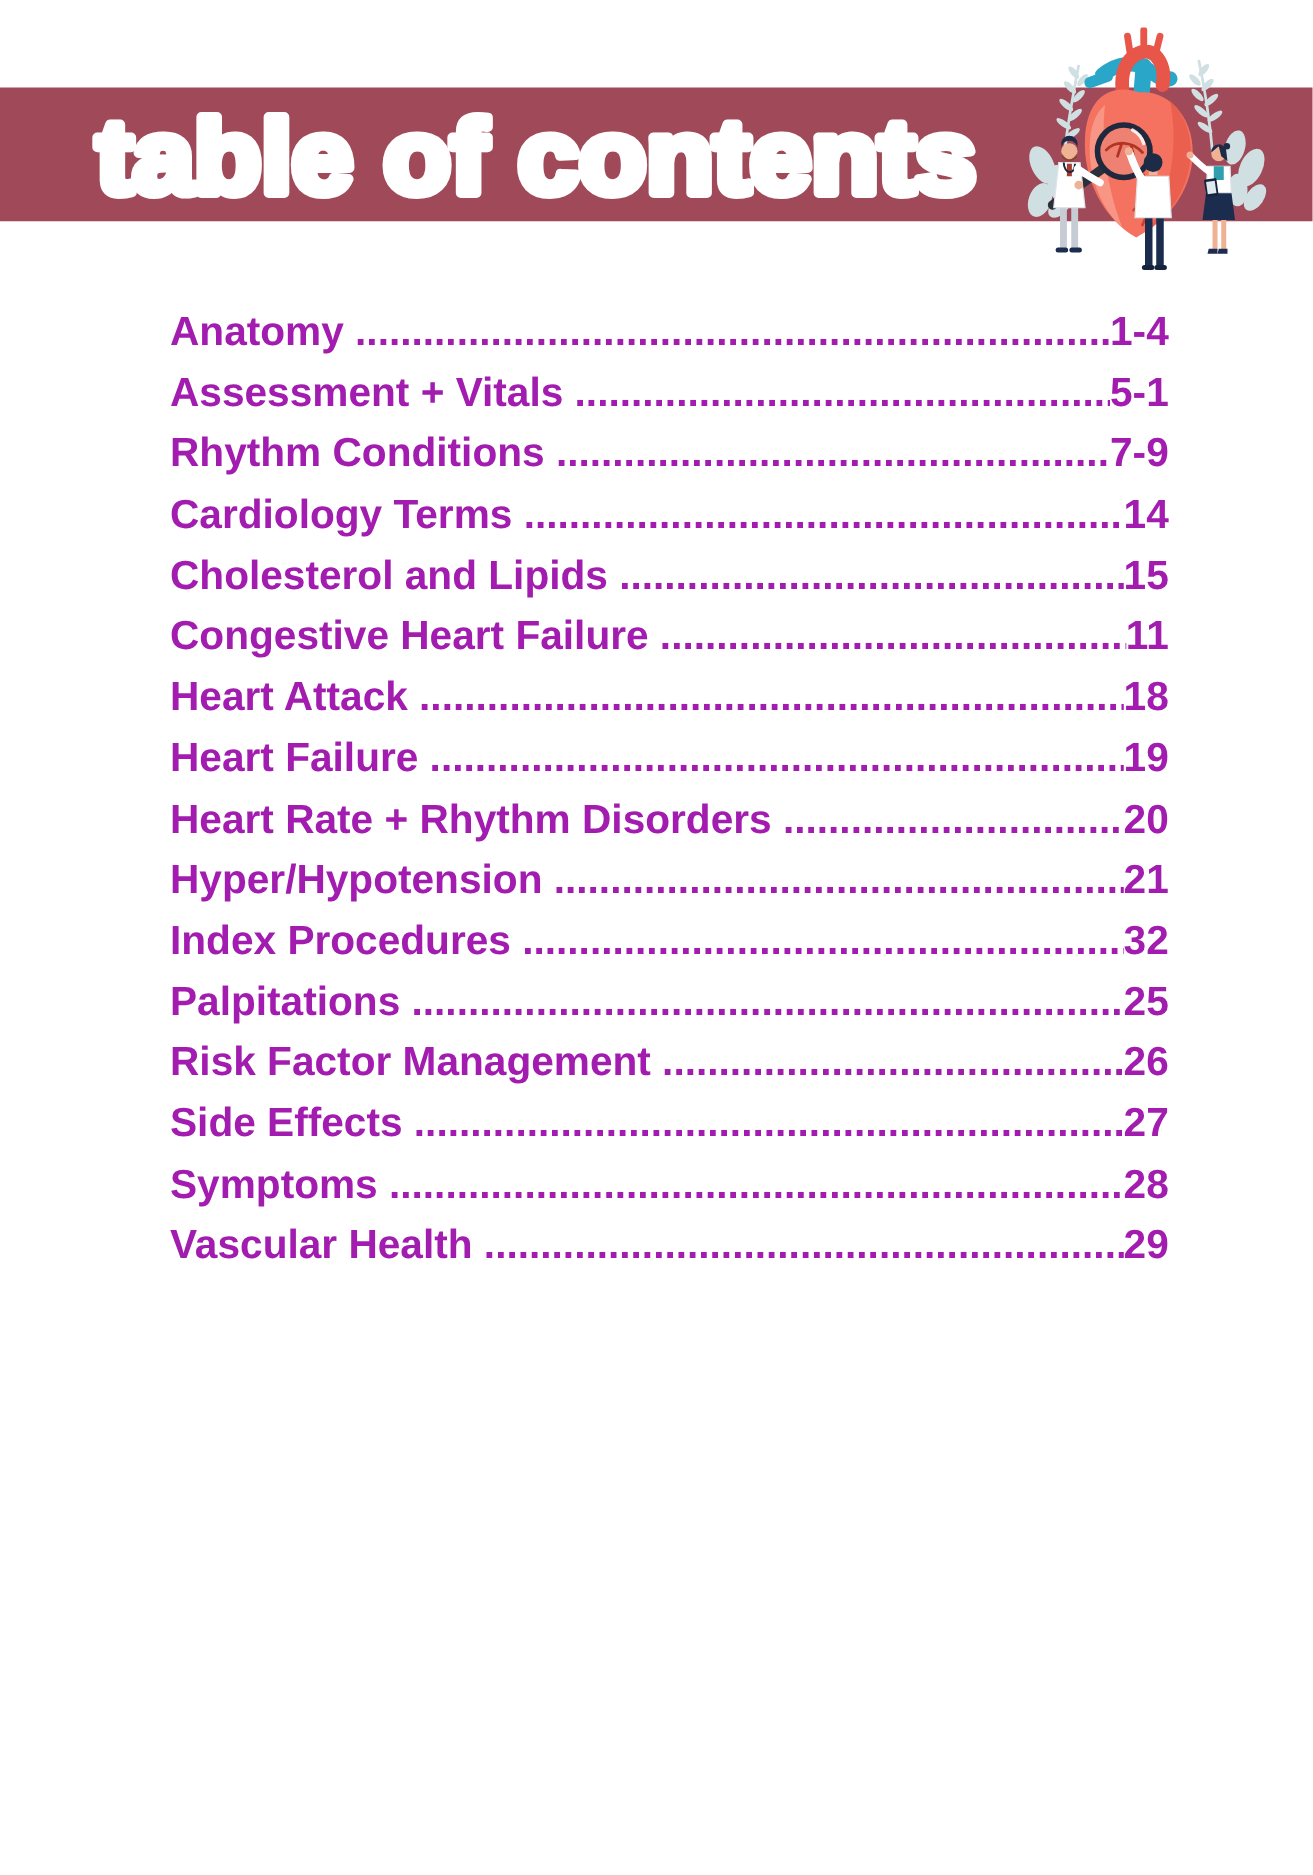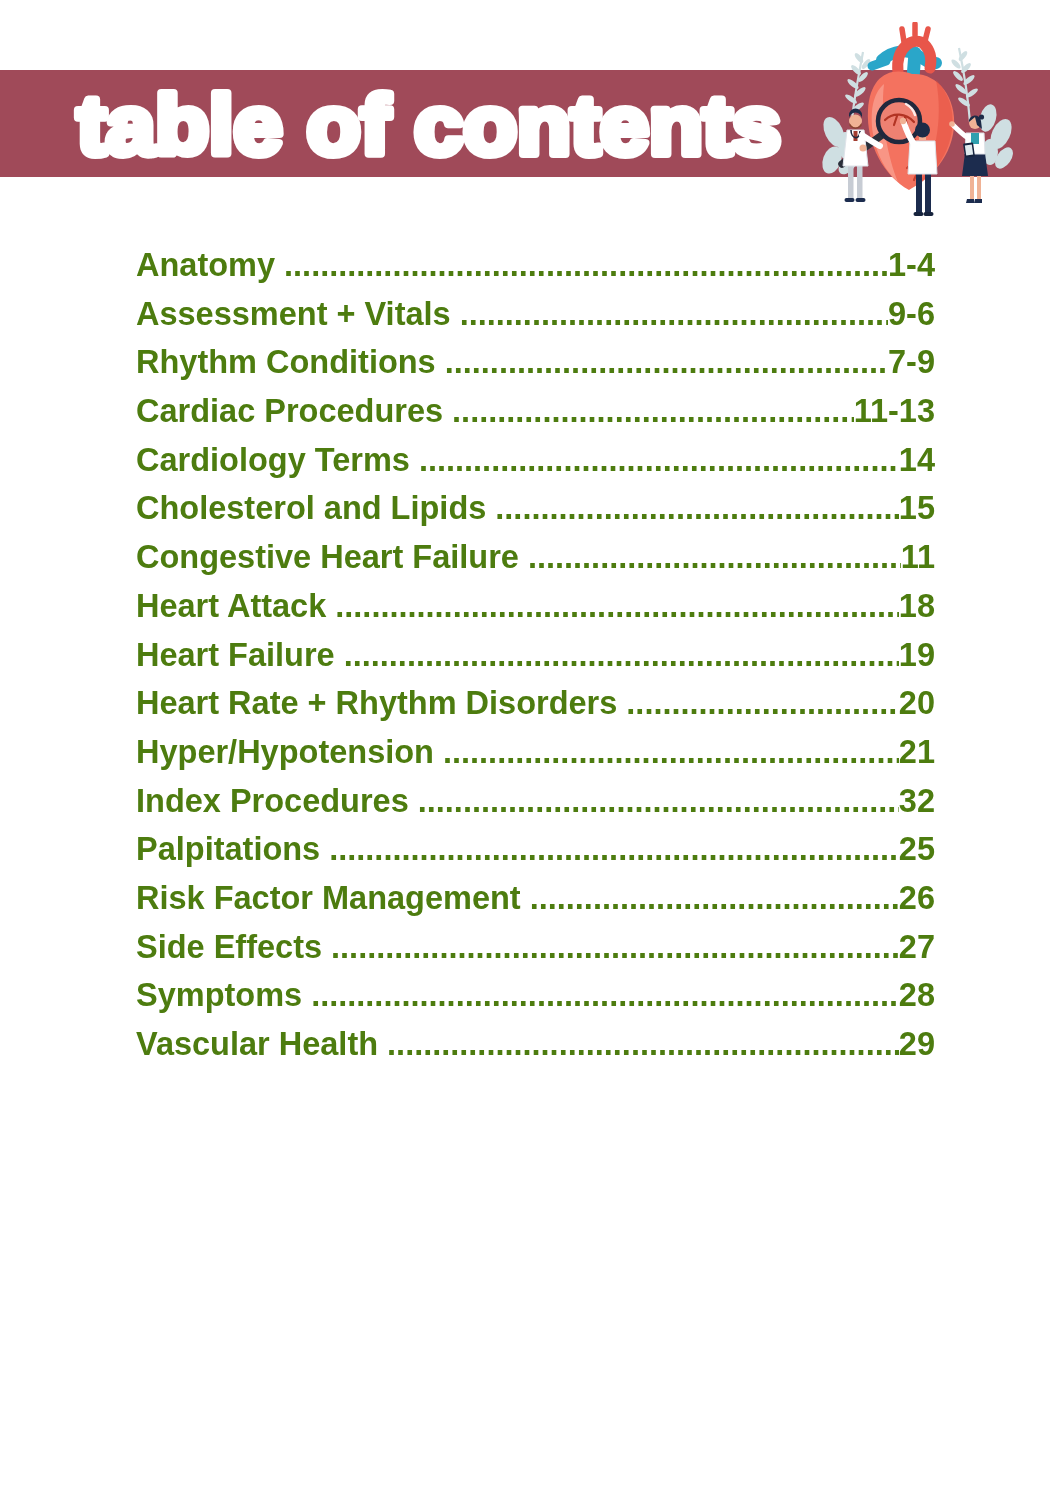--- a/index.html
+++ b/index.html
@@ -181,45 +181,40 @@
       <g transform="rotate(-8 151 128)">
         <rect x="146" y="121" width="10" height="14" rx="1" fill="#17243f"></rect>
         <rect x="147.5" y="123" width="7" height="10" fill="#dfeaee"></rect>
       </g>
       <circle cx="157" cy="101" r="6" fill="#f0b295"></circle>
       <path d="M151,100 A6,6 0 0 1 163,99 L164,107 L159,103 L157,95 L151,100 Z" fill="#1d2b47"></path>
       <circle cx="163.5" cy="95" r="2.6" fill="#1d2b47"></circle>
     </g>
   </svg>
 
-  <div class="toc" id="toc-list" style="color: #4d7c0f;">
+  <div class="toc" id="toc-list" style="color: #a21caf;">
     <div class="toc-row">
       <span class="toc-label">Anatomy</span>
       <span class="toc-dots"></span>
       <span class="toc-pages">1-4</span>
     </div>
 
     <div class="toc-row">
       <span class="toc-label">Assessment + Vitals</span>
       <span class="toc-dots"></span>
-      <span class="toc-pages">9-6</span>
+      <span class="toc-pages">5-1</span>
     </div>
 
     <div class="toc-row">
       <span class="toc-label">Rhythm Conditions</span>
       <span class="toc-dots"></span>
       <span class="toc-pages">7-9</span>
     </div>
 
 
-    <div class="toc-row">
-      <span class="toc-label">Cardiac Procedures</span>
-      <span class="toc-dots"></span>
-      <span class="toc-pages">11-13</span>
-    </div>
 
     <div class="toc-row">
       <span class="toc-label">Cardiology Terms</span>
       <span class="toc-dots"></span>
       <span class="toc-pages">14</span>
     </div>
 
     <div class="toc-row">
       <span class="toc-label">Cholesterol and Lipids</span>
       <span class="toc-dots"></span>

